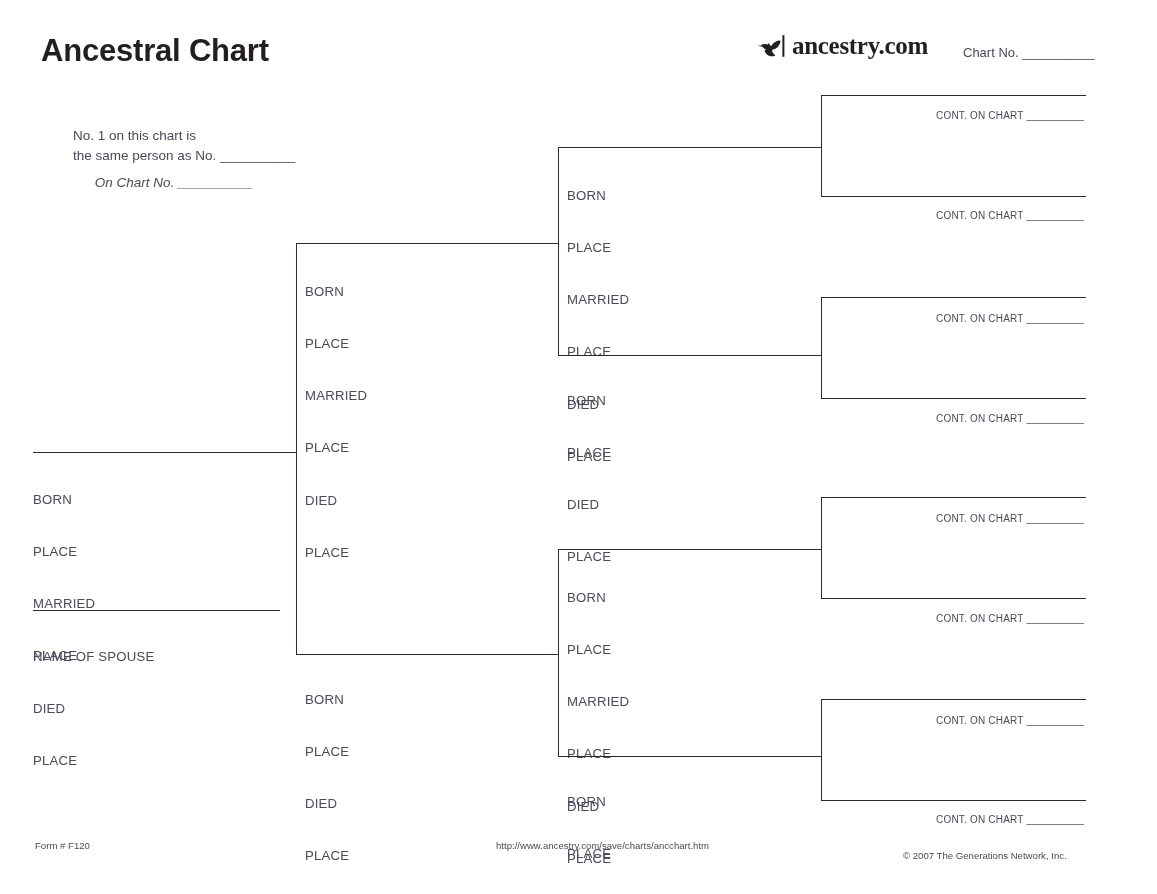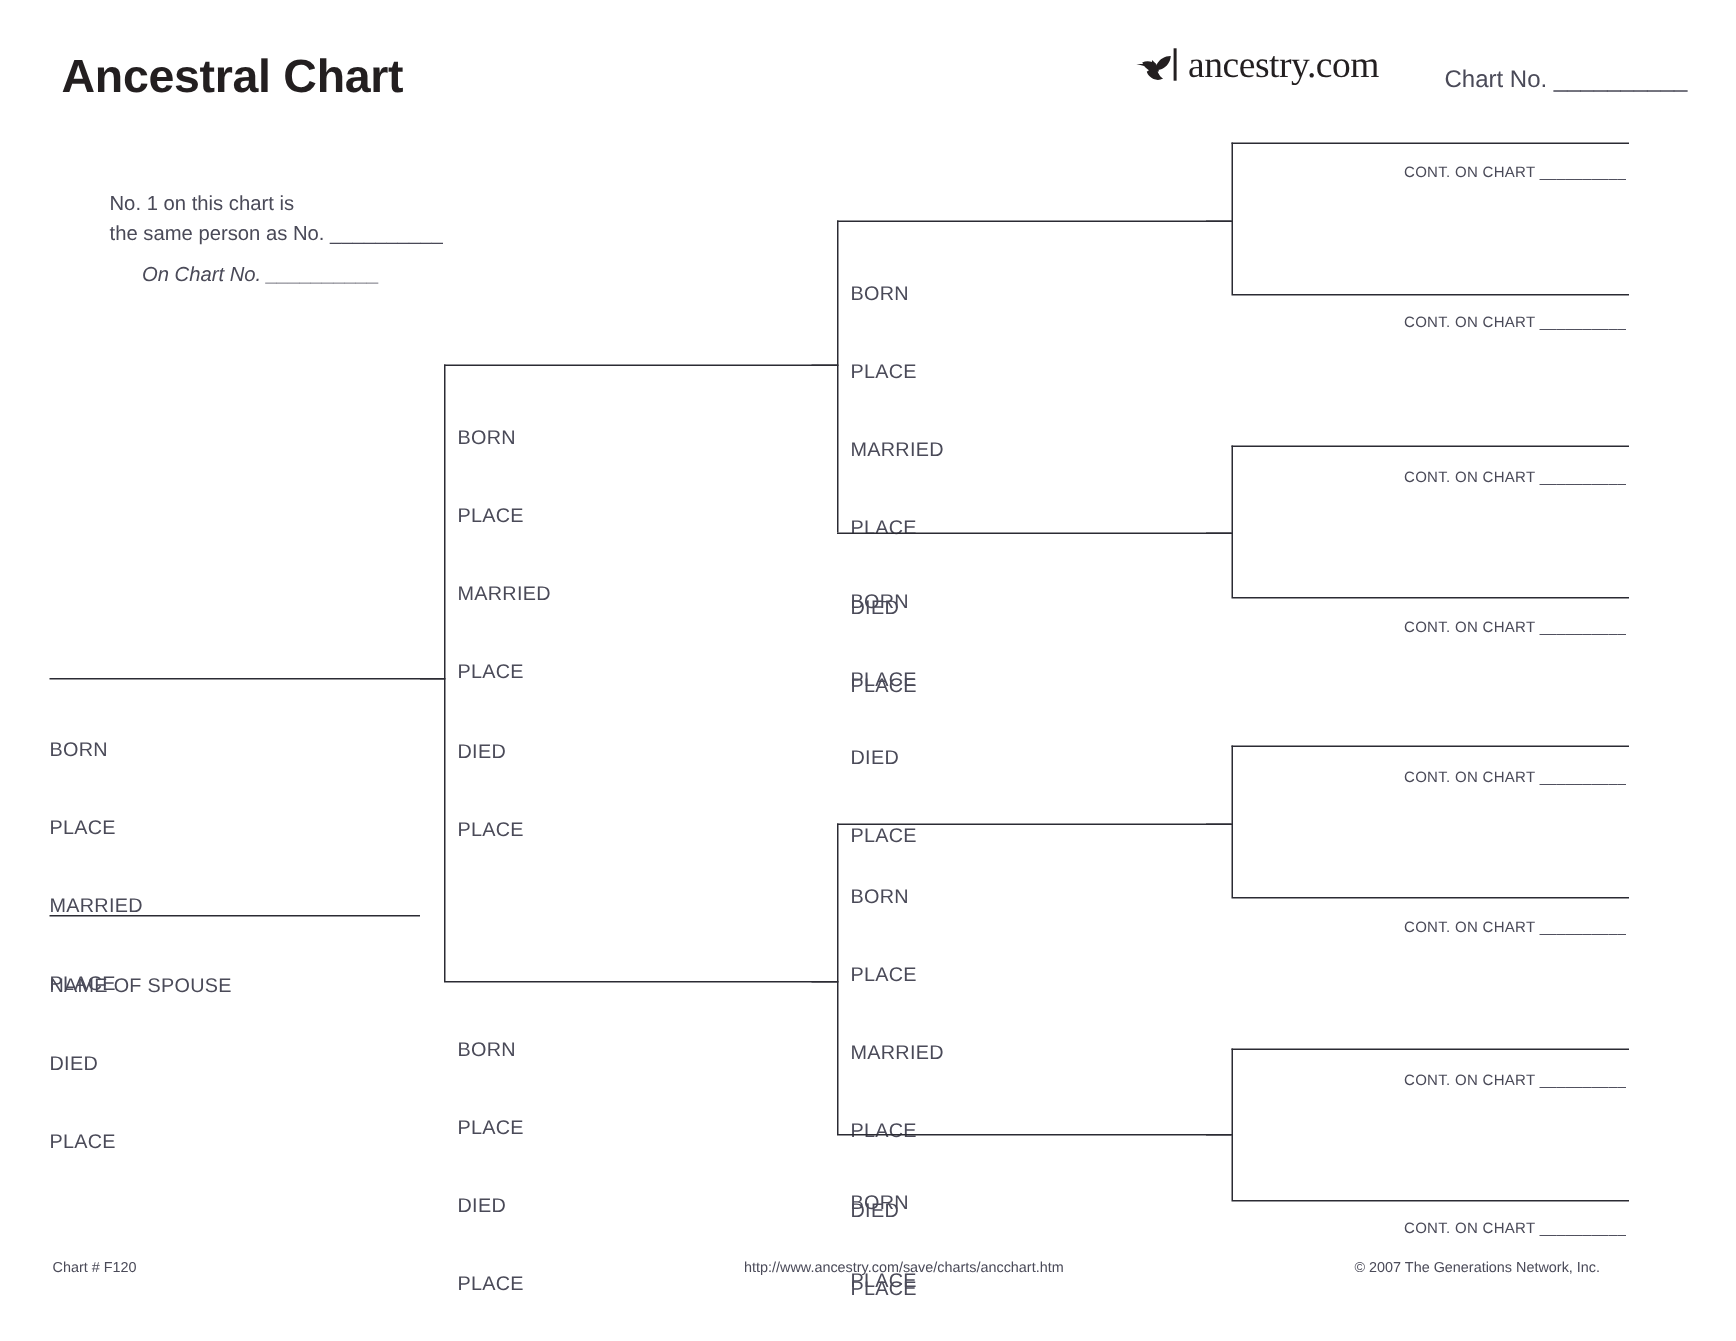--- a/index.html
+++ b/index.html
@@ -50,38 +50,40 @@
     font-weight: bold;
     letter-spacing: -0.2px;
     color: #231f20;
   }
   #brand {
     position: absolute;
     left: 757px;
     top: 30px;
     height: 32px;
     display: flex;
+    align-items: center;
+    font-weight: bold;
   }
   #brand .leafmark {
     display: block;
     width: 34px;
     height: 26px;
   }
   #brand .brandtext {
     font-family: "Liberation Serif", serif;
     font-size: 25px;
     color: #231f20;
     letter-spacing: -0.3px;
     margin-left: 1px;
   }
   #chartno {
     position: absolute;
     left: 963px;
     top: 45px;
-    font-size: 16px;
+    font-size: 13px;
     color: #4a4a58;
     white-space: pre;
   }
 
   #samenote {
     position: absolute;
     left: 41px;
     top: 126px;
     font-size: 13.5px;
     line-height: 20px;
@@ -113,21 +115,21 @@
   
   .footer {
     position: absolute;
     top: 840px;
     font-size: 9.6px;
     color: #4a4a58;
     white-space: pre;
   }
   #footer-left  { left: 35px; }
   #footer-mid   { left: 466px; margin-left: 30px; }
-  #footer-right { left: 903px; }
+  #footer-right { left: 903px; margin-top: 10px; }
 </style>
 </head>
 <body>
 
 <div id="page">
 
   <div id="title">Ancestral Chart</div>
 
   <div id="brand">
     <svg class="leafmark" viewBox="0 0 34 26">
@@ -246,17 +248,17 @@
   <div class="hline" style="left:821px; top:598px; width:265px;"></div>
   <div class="cont" style="left:936px; top:613px;">CONT. ON CHART __________</div>
 
   <div class="hline" style="left:804px; top:756px; width:18px;"></div>
   <div class="vline" style="left:821px; top:699px; height:101px;"></div>
   <div class="hline" style="left:821px; top:699px; width:265px;"></div>
   <div class="cont" style="left:936px; top:715px;">CONT. ON CHART __________</div>
   <div class="hline" style="left:821px; top:800px; width:265px;"></div>
   <div class="cont" style="left:936px; top:814px;">CONT. ON CHART __________</div>
 
-  <div class="footer" id="footer-left">Chart # F120</div>
+  <div class="footer" id="footer-left">Form # F120</div>
   <div class="footer" id="footer-mid">http://www.ancestry.com/save/charts/ancchart.htm</div>
   <div class="footer" id="footer-right">© 2007 The Generations Network, Inc.</div>
 
 </div>
 
 </body></html>

